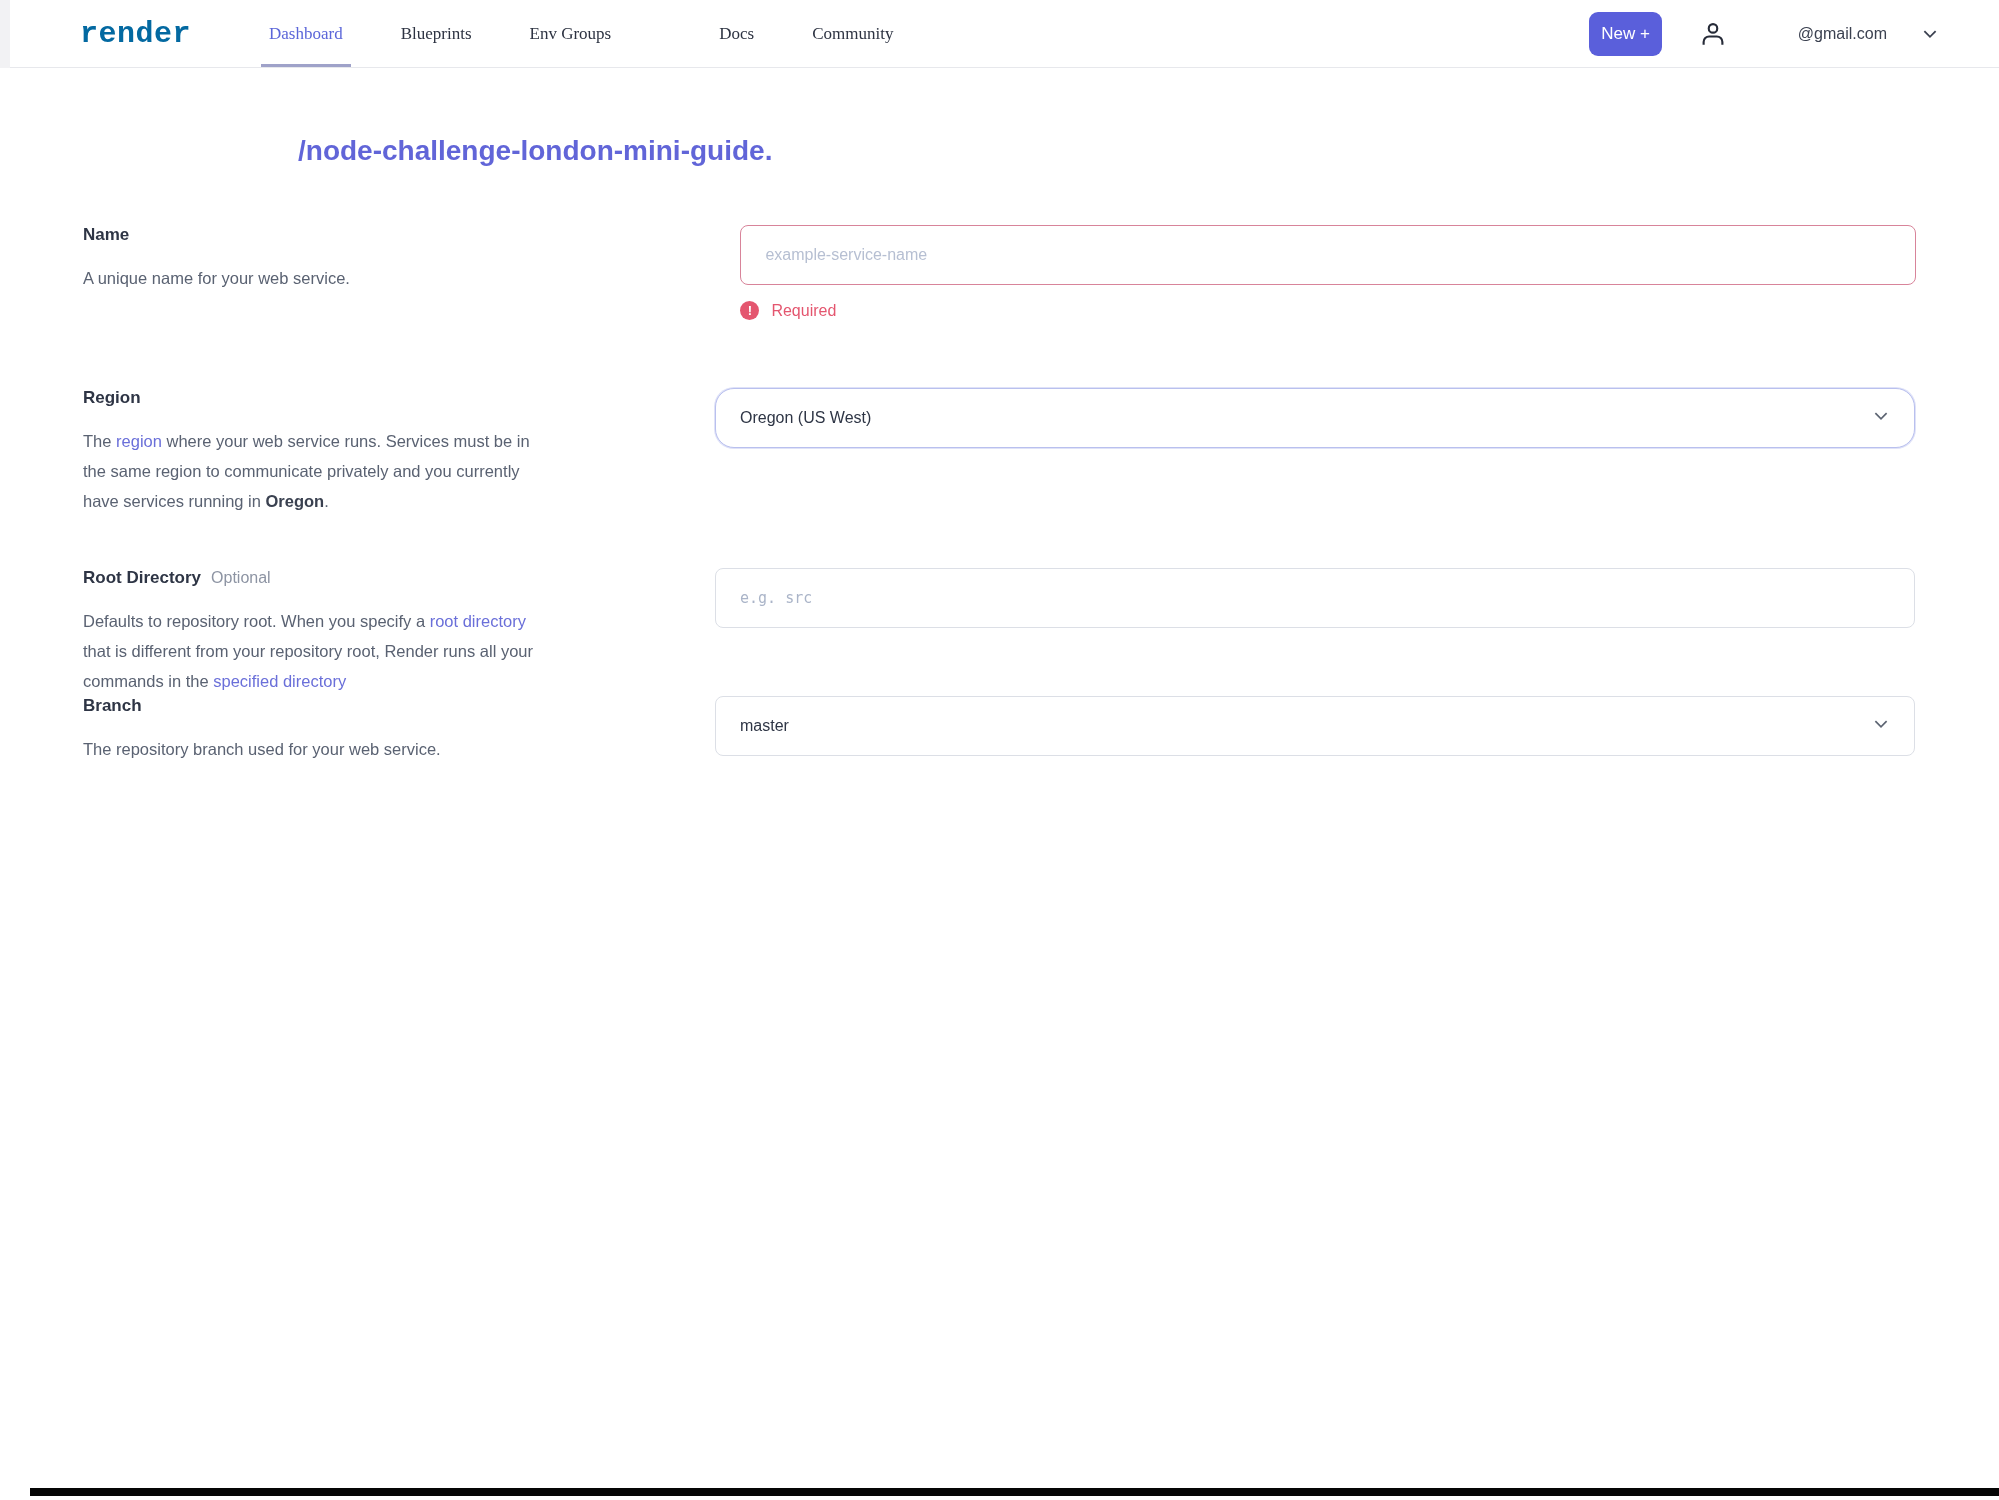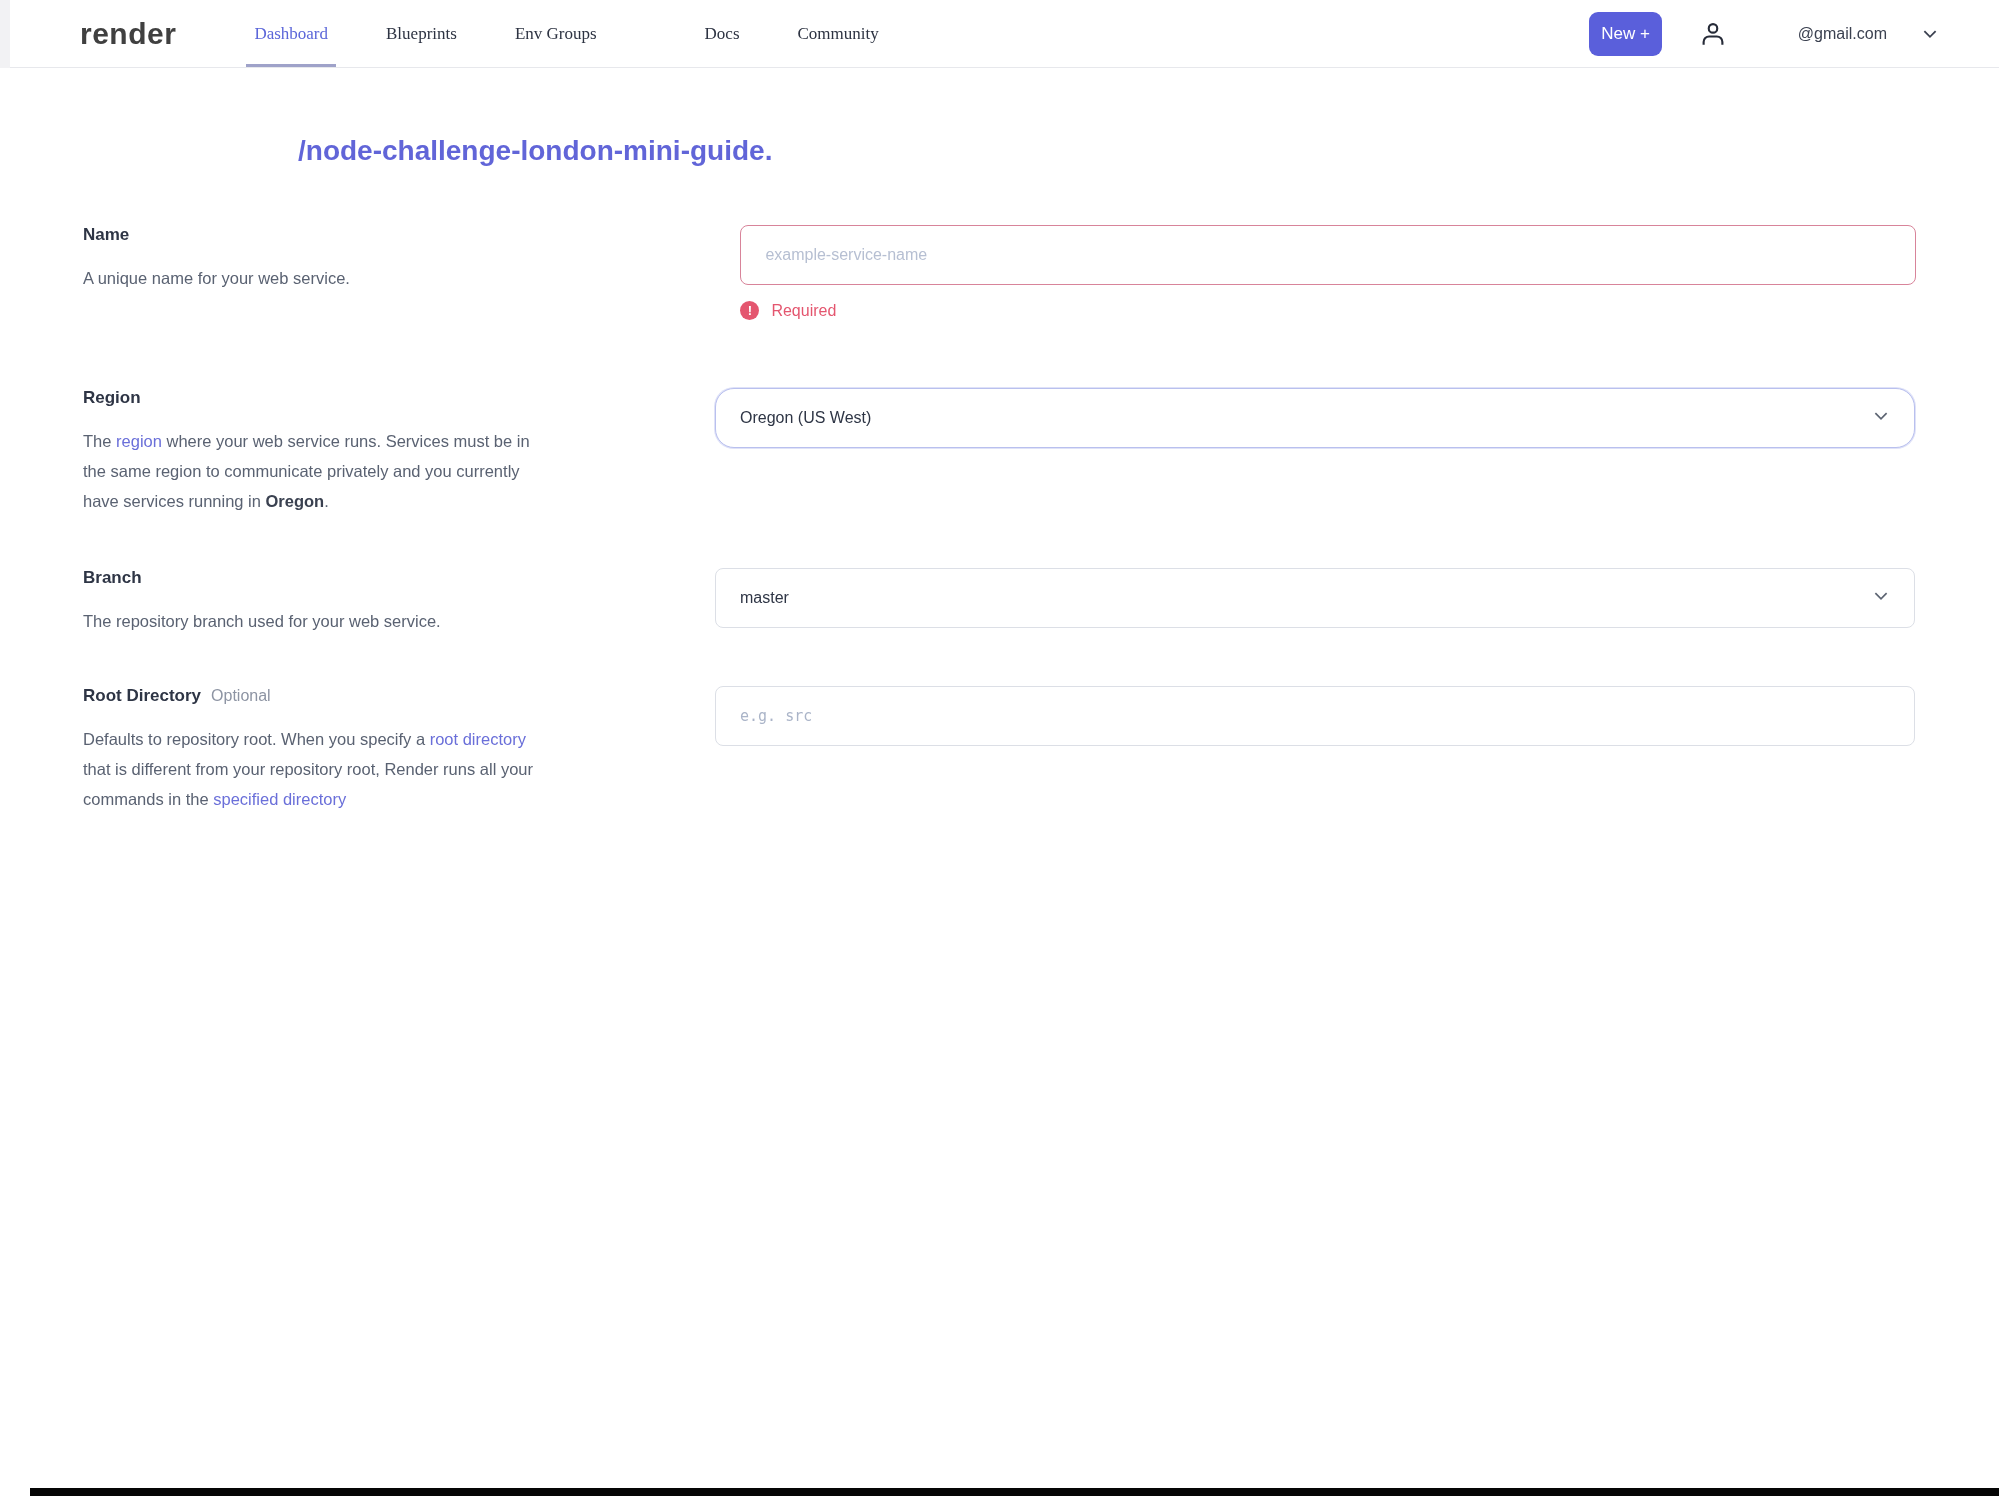--- a/index.html
+++ b/index.html
@@ -4,21 +4,21 @@
 <style>
   * { margin:0; padding:0; box-sizing:border-box; }
   html,body { width:1999px; height:1500px; background:#ffffff; font-family:"Liberation Sans", sans-serif; position:relative; overflow:hidden; }
 
   
   .header {
     height:68px; background:#ffffff; border-bottom:1px solid #e7e8ec;
     display:flex; align-items:center; position:relative;
   }
   .header-left-edge { position:absolute; left:0; top:0; width:10px; height:68px; background:#f2f2f4; }
-  .logo { font-size:30px; font-weight:bold; color:#404040; letter-spacing:0.5px; margin-left:80px; }
+  .logo { font-size:30px; font-weight:bold; color:#0369a1; letter-spacing:0.5px; margin-left:80px;font-family:Liberation Mono, monospace; }
   .nav { display:flex; align-items:center; margin-left:78px; height:100%;font-family:Liberation Serif, serif; }
   .nav-item { font-size:17px; color:#2d3342; margin-right:58px; cursor:pointer; height:100%; display:flex; align-items:center; position:relative; }
   .nav-item.active { color:#5b66d9; }
   .nav-item.active::after {
     content:""; position:absolute; left:-8px; right:-8px; bottom:0; height:3px; background:#9fa2c9;
   }
   .nav-gap { width:50px; }
   .header-right { margin-left:auto; display:flex; align-items:center; margin-right:60px; }
   .new-btn {
     background:#5a5fdb; color:#ffffff; font-size:17px; border:none; border-radius:9px;
@@ -152,46 +152,46 @@
           <span>Oregon (US West)</span>
           <span>
             <svg width="18" height="18" viewBox="0 0 16 16" fill="none" stroke="#5c6472" stroke-width="1.5">
                 <path d="M3 5.5l5 5 5-5"></path>
               </svg>
           </span>
         </div>
       </div>
     </div>
 
+    <div class="form-row">
+      <div class="label-col">
+        <div class="field-label">
+          <span>Root Directory</span>
+          <span class="optional-tag">Optional</span>
+        </div>
+        <div class="field-desc"><span>Defaults to repository root. When you specify a </span><span class="desc-link">root directory</span><span> that is different from your repository root, Render runs all your commands in the </span><span class="desc-link">specified directory</span></div>
+      </div>
+      <div class="field-col">
+        <input class="text-input mono" type="text" placeholder="e.g. src" style="">
+      </div>
+    </div>
+
     <div class="form-row row-branch">
       <div class="label-col">
         <div class="field-label">Branch</div>
         <div class="field-desc">The repository branch used for your web service.</div>
       </div>
       <div class="field-col">
         <div class="select-box">
           <span>master</span>
           <span>
             <svg width="18" height="18" viewBox="0 0 16 16" fill="none" stroke="#5c6472" stroke-width="1.5">
                 <path d="M3 5.5l5 5 5-5"></path>
               </svg>
           </span>
         </div>
       </div>
     </div>
 
-    <div class="form-row">
-      <div class="label-col">
-        <div class="field-label">
-          <span>Root Directory</span>
-          <span class="optional-tag">Optional</span>
-        </div>
-        <div class="field-desc"><span>Defaults to repository root. When you specify a </span><span class="desc-link">root directory</span><span> that is different from your repository root, Render runs all your commands in the </span><span class="desc-link">specified directory</span></div>
-      </div>
-      <div class="field-col">
-        <input class="text-input mono" type="text" placeholder="e.g. src" style="">
-      </div>
-    </div>
-
   </div>
 </div>
 
 <div class="bottom-bar"></div>
 
 </body></html>

